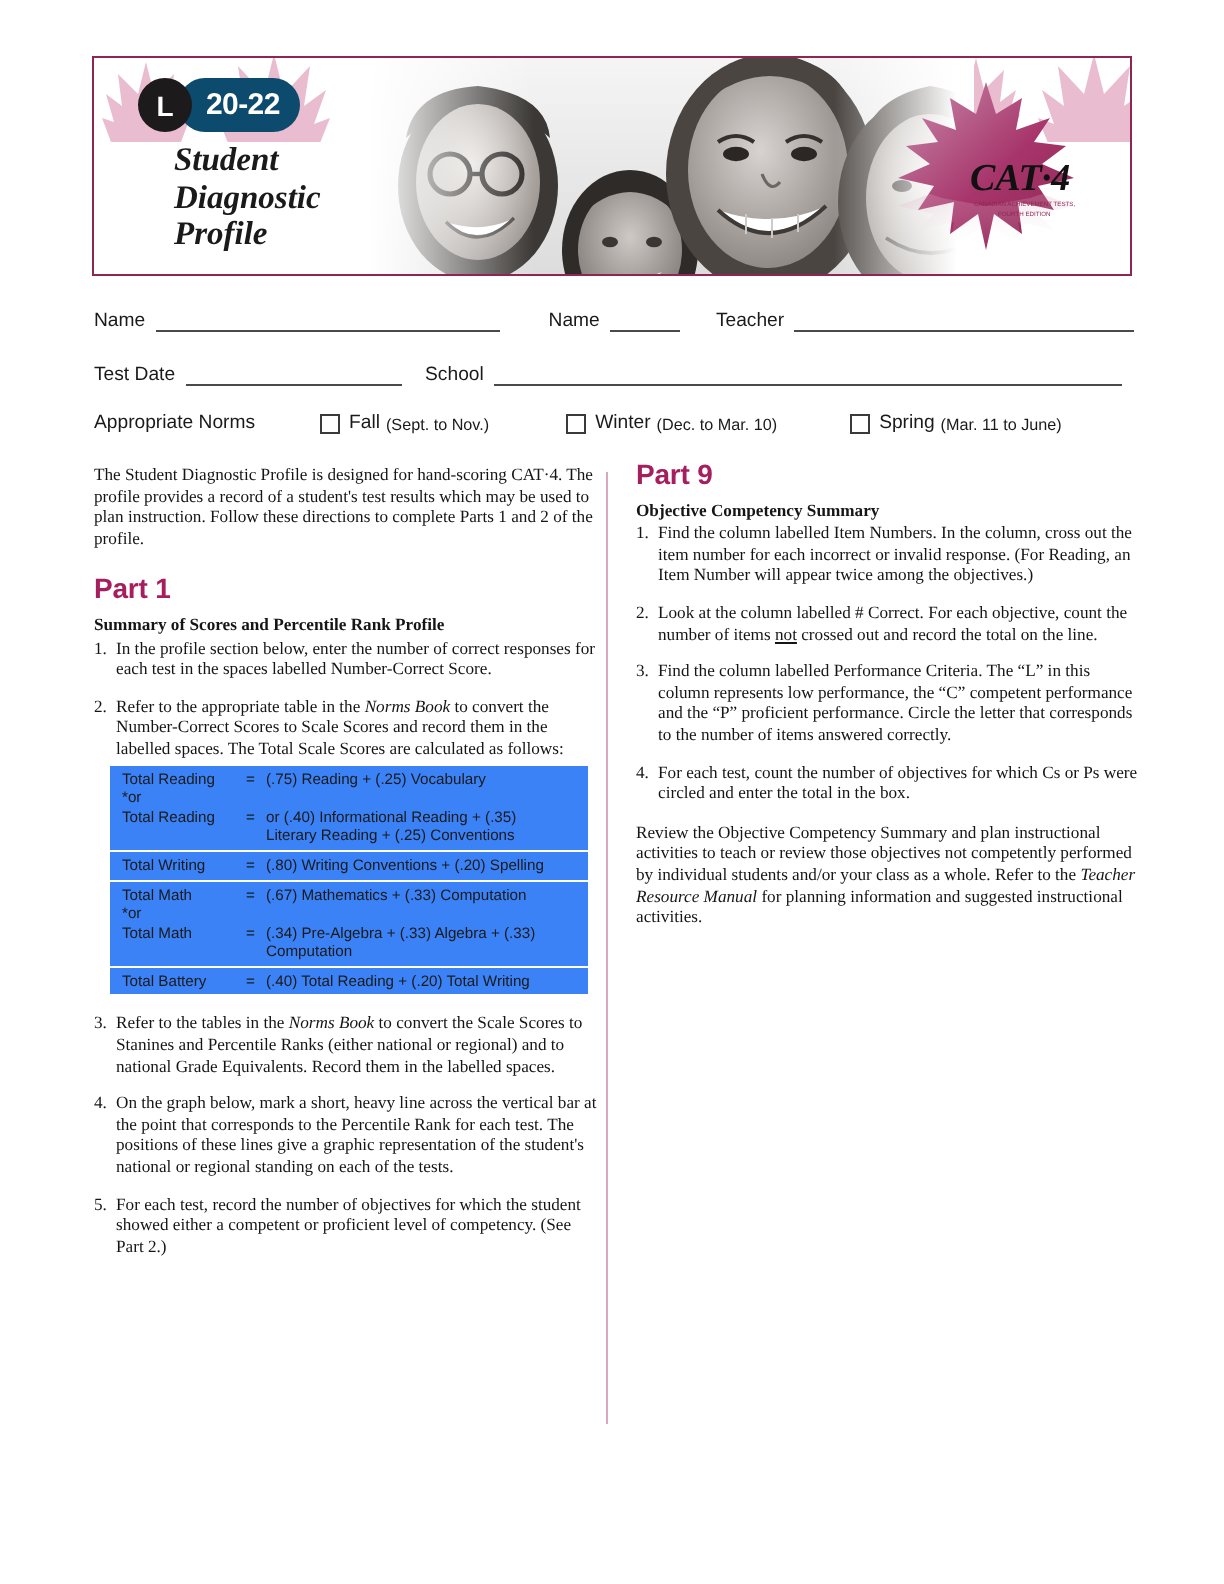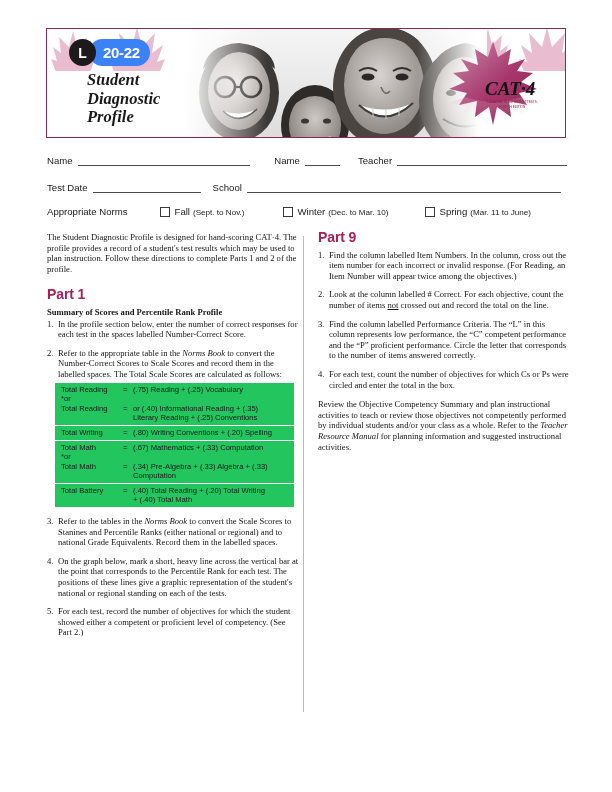--- a/index.html
+++ b/index.html
@@ -78,21 +78,21 @@
     align-items: center;
     justify-content: center;
     position: relative;
     z-index: 2;
   }
   .badge-range {
     height: 27px;
     margin-left: -7px;
     padding: 0 10px 0 14px;
     border-radius: 14px;
-    background: #3b82f6;
+    background: #0c4a6e;
     color: #ffffff;
     font-family: "Liberation Sans", sans-serif;
     font-weight: bold;
     font-size: 15px;
     letter-spacing: -0.3px;
     display: flex;
     align-items: center;
     position: relative;
     z-index: 1;
   }
@@ -210,21 +210,21 @@
     left: 0;
     top: 0;
   }
   ol.steps > li.nogap { margin-bottom: 3px; }
   .it { font-style: italic; }
   .und { text-decoration: underline; }
   .closing { margin: 9px 0 0 0; }
 
   
   .fbox {
-    background: #22c55e;
+    background: #3b82f6;
     margin: 3px 0 9px 8px;
     width: 239px;
     font-family: "Liberation Sans", sans-serif;
     font-size: 7.6px;
     line-height: 9.6px;
     color: #1a1a1a;
     box-sizing: border-box;
   }
   .fgrp {
     display: block;
@@ -471,34 +471,34 @@
       </div>
       <div class="fcont">Computation</div>
     </div>
 
     <div class="fgrp">
       <div class="frow">
         <span class="fname">Total Battery</span>
         <span class="feq">=</span>
         <span class="fval">(.40) Total Reading + (.20) Total Writing</span>
       </div>
-      <div class="fcont">+ (.40) Total Math</div>
     </div>
   </div>
 
   <ol class="steps" style="counter-reset: st 2">
     <li><span>Refer to the tables in the </span><span class="it">Norms Book</span><span> to convert the Scale Scores to Stanines and Percentile Ranks (either national or regional) and to national Grade Equivalents. Record them in the labelled spaces.</span></li>
     <li>On the graph below, mark a short, heavy line across the vertical bar at the point that corresponds to the Percentile Rank for each test. The positions of these lines give a graphic representation of the student's national or regional standing on each of the tests.</li>
     <li>For each test, record the number of objectives for which the student showed either a competent or proficient level of competency. (See Part 2.)</li>
   </ol>
 </div>
 
 <div class="col col-right">
 
   <h2 class="sect tight">Part 9</h2>
+  <div class="subhead">Objective Competency Summary</div>
 
   <ol class="steps">
     <li>Find the column labelled Item Numbers. In the column, cross out the item number for each incorrect or invalid response. (For Reading, an Item Number will appear twice among the objectives.)</li>
     <li><span>Look at the column labelled # Correct. For each objective, count the number of items </span><span class="und">not</span><span> crossed out and record the total on the line.</span></li>
     <li>Find the column labelled Performance Criteria. The “L” in this column represents low performance, the “C” competent performance and the “P” proficient performance. Circle the letter that corresponds to the number of items answered correctly.</li>
     <li>For each test, count the number of objectives for which Cs or Ps were circled and enter the total in the box.</li>
   </ol>
 
   <p class="closing"><span>Review the Objective Competency Summary and plan instructional activities to teach or review those objectives not competently performed by individual students and/or your class as a whole. Refer to the </span><span class="it">Teacher Resource Manual</span><span> for planning information and suggested instructional activities.</span></p>
 </div>

